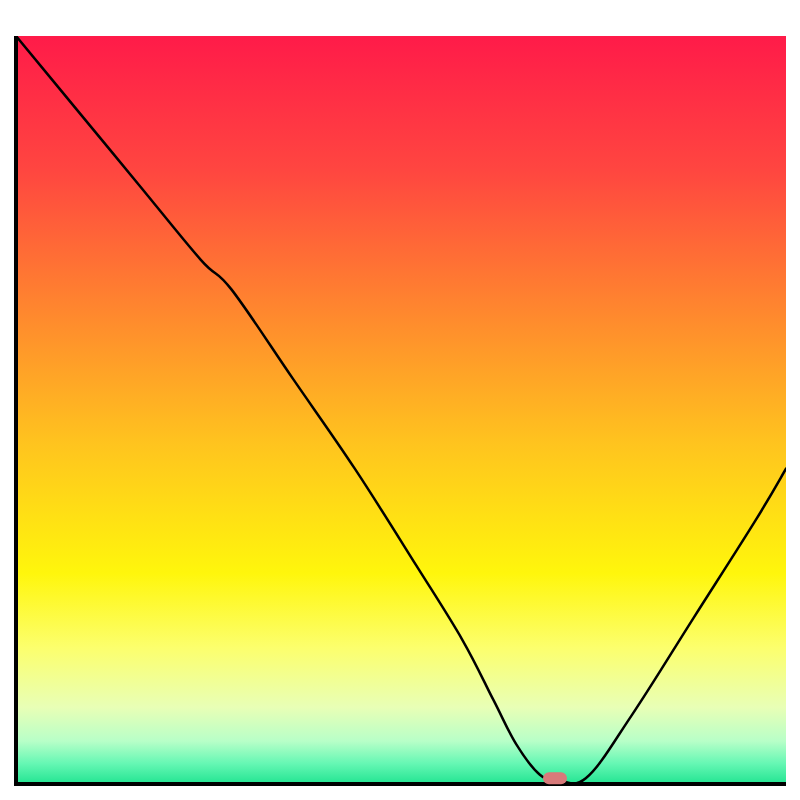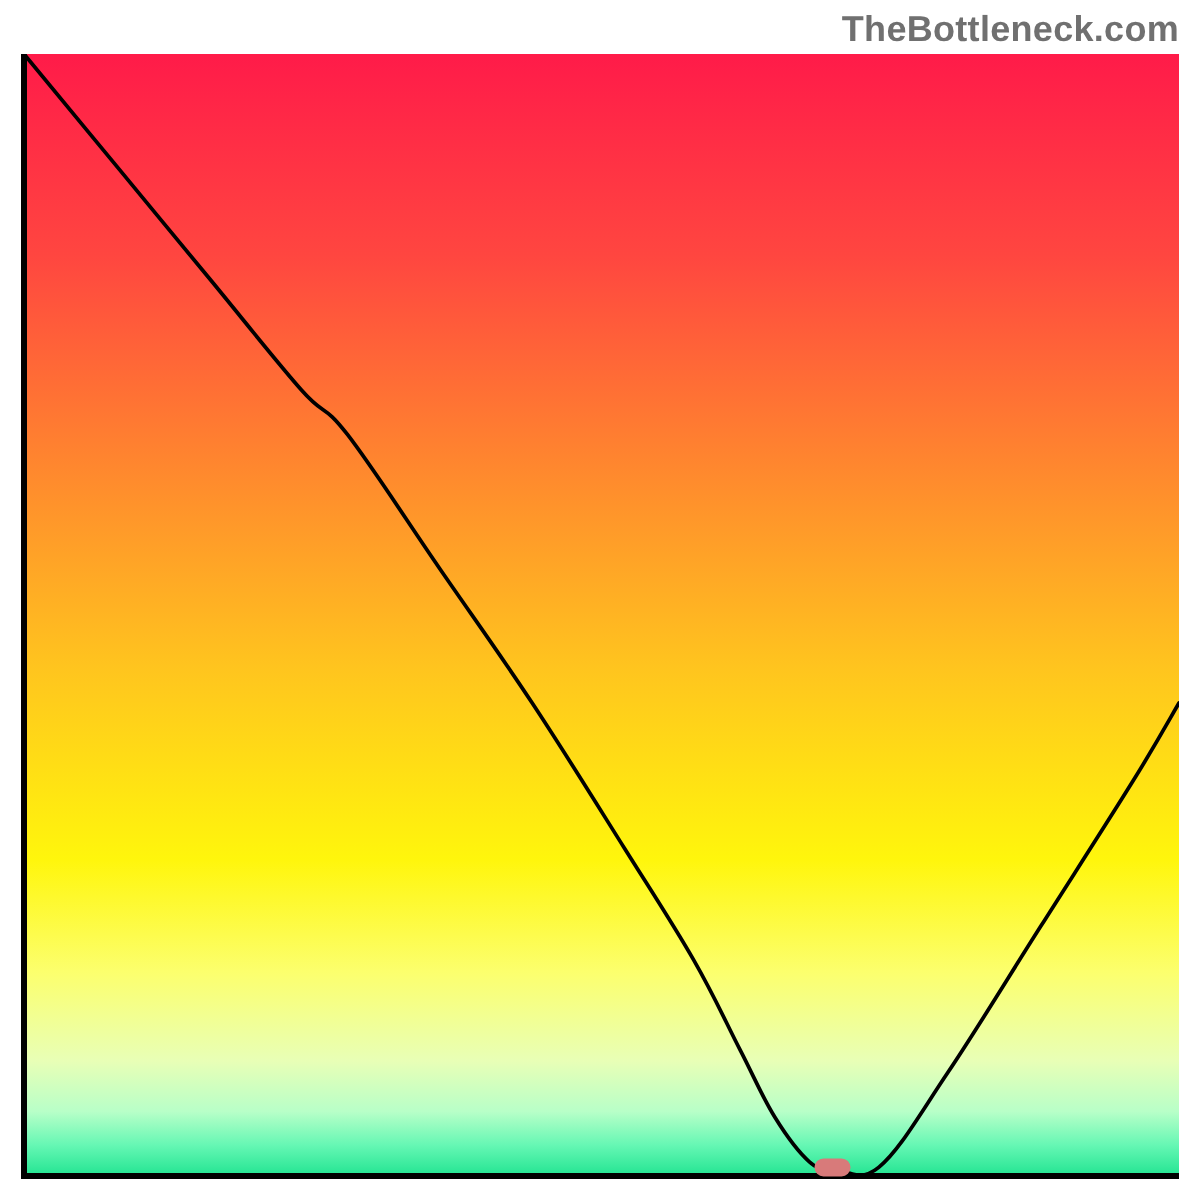--- a/index.html
+++ b/index.html
@@ -52,21 +52,20 @@
   .marker {
     fill: #d87a7a;
     stroke: none;
   }
 </style>
 </head>
 <body>
 
 <div class="stage">
 
-  <div class="watermark">TheBottleneck.com</div>
 
   <div class="plot">
     <svg class="chart" viewBox="0 0 772 750" preserveAspectRatio="none">
       <defs>
         <linearGradient id="bg-grad" x1="0" y1="0" x2="0" y2="1">
 
         <stop offset="0.00%" stop-color="#ff1b49"></stop>
             <stop offset="18.00%" stop-color="#ff4640"></stop>
             <stop offset="38.00%" stop-color="#ff8b2d"></stop>
             <stop offset="55.00%" stop-color="#ffc51e"></stop>

